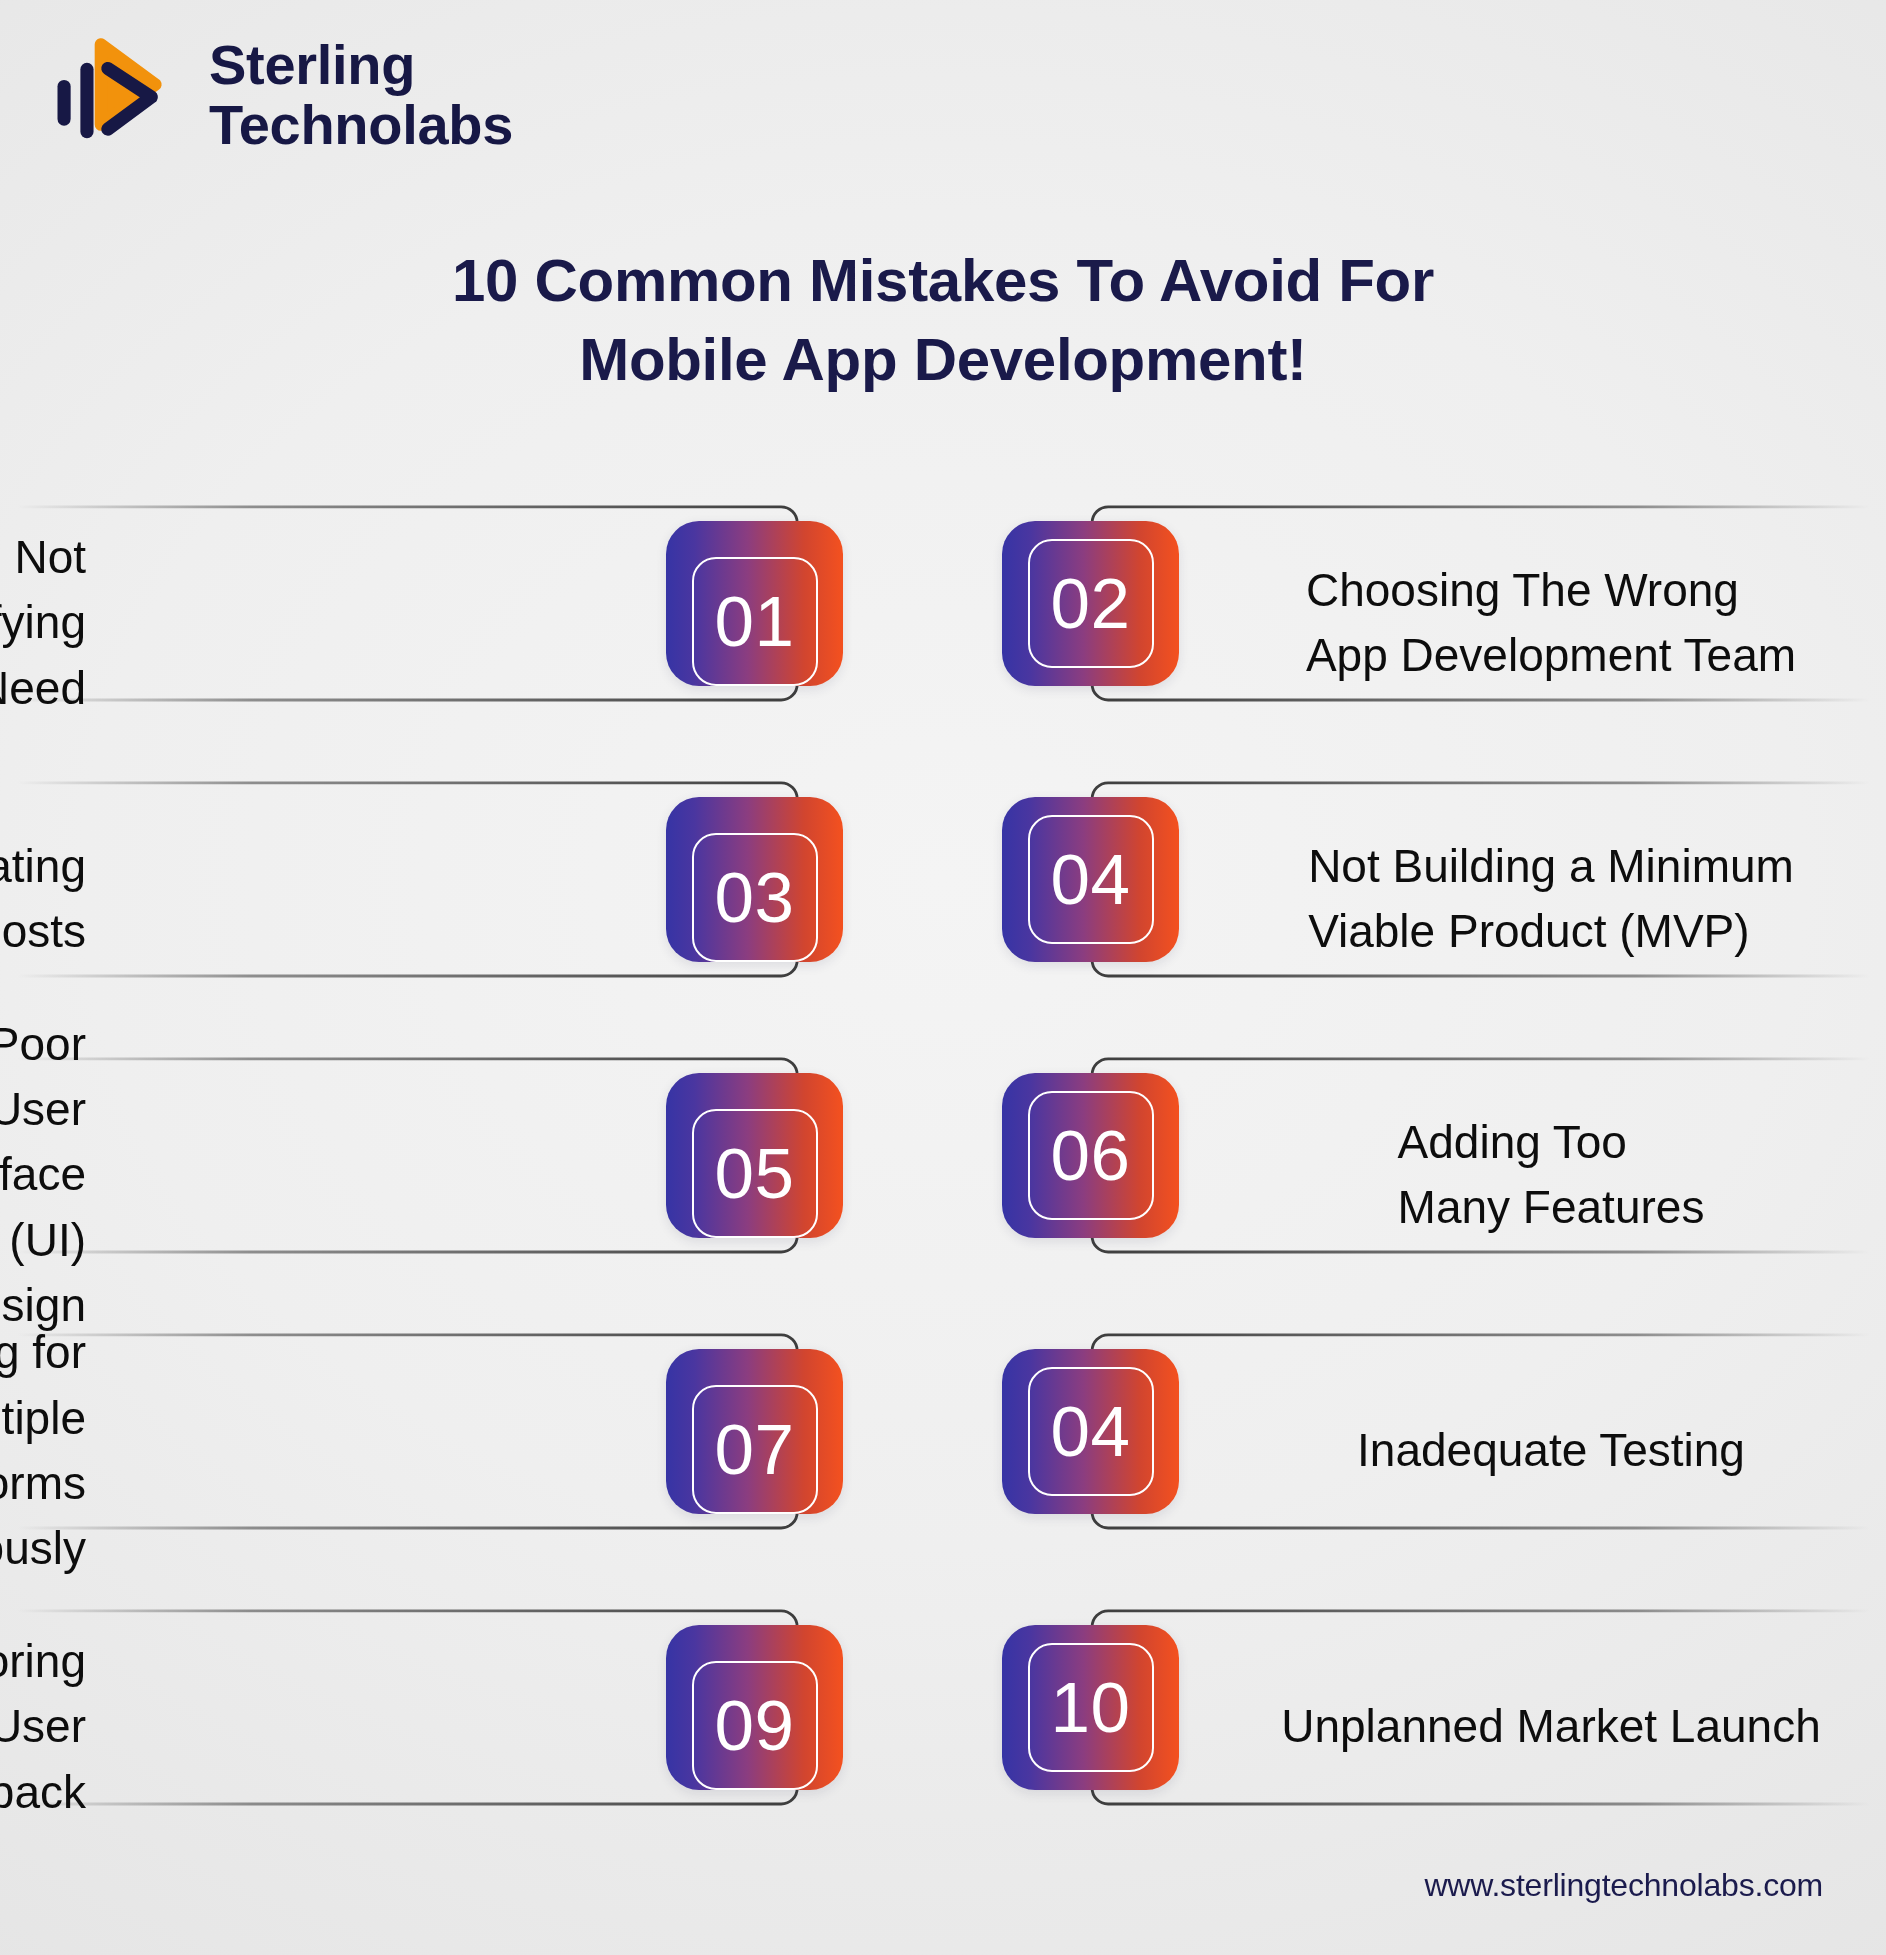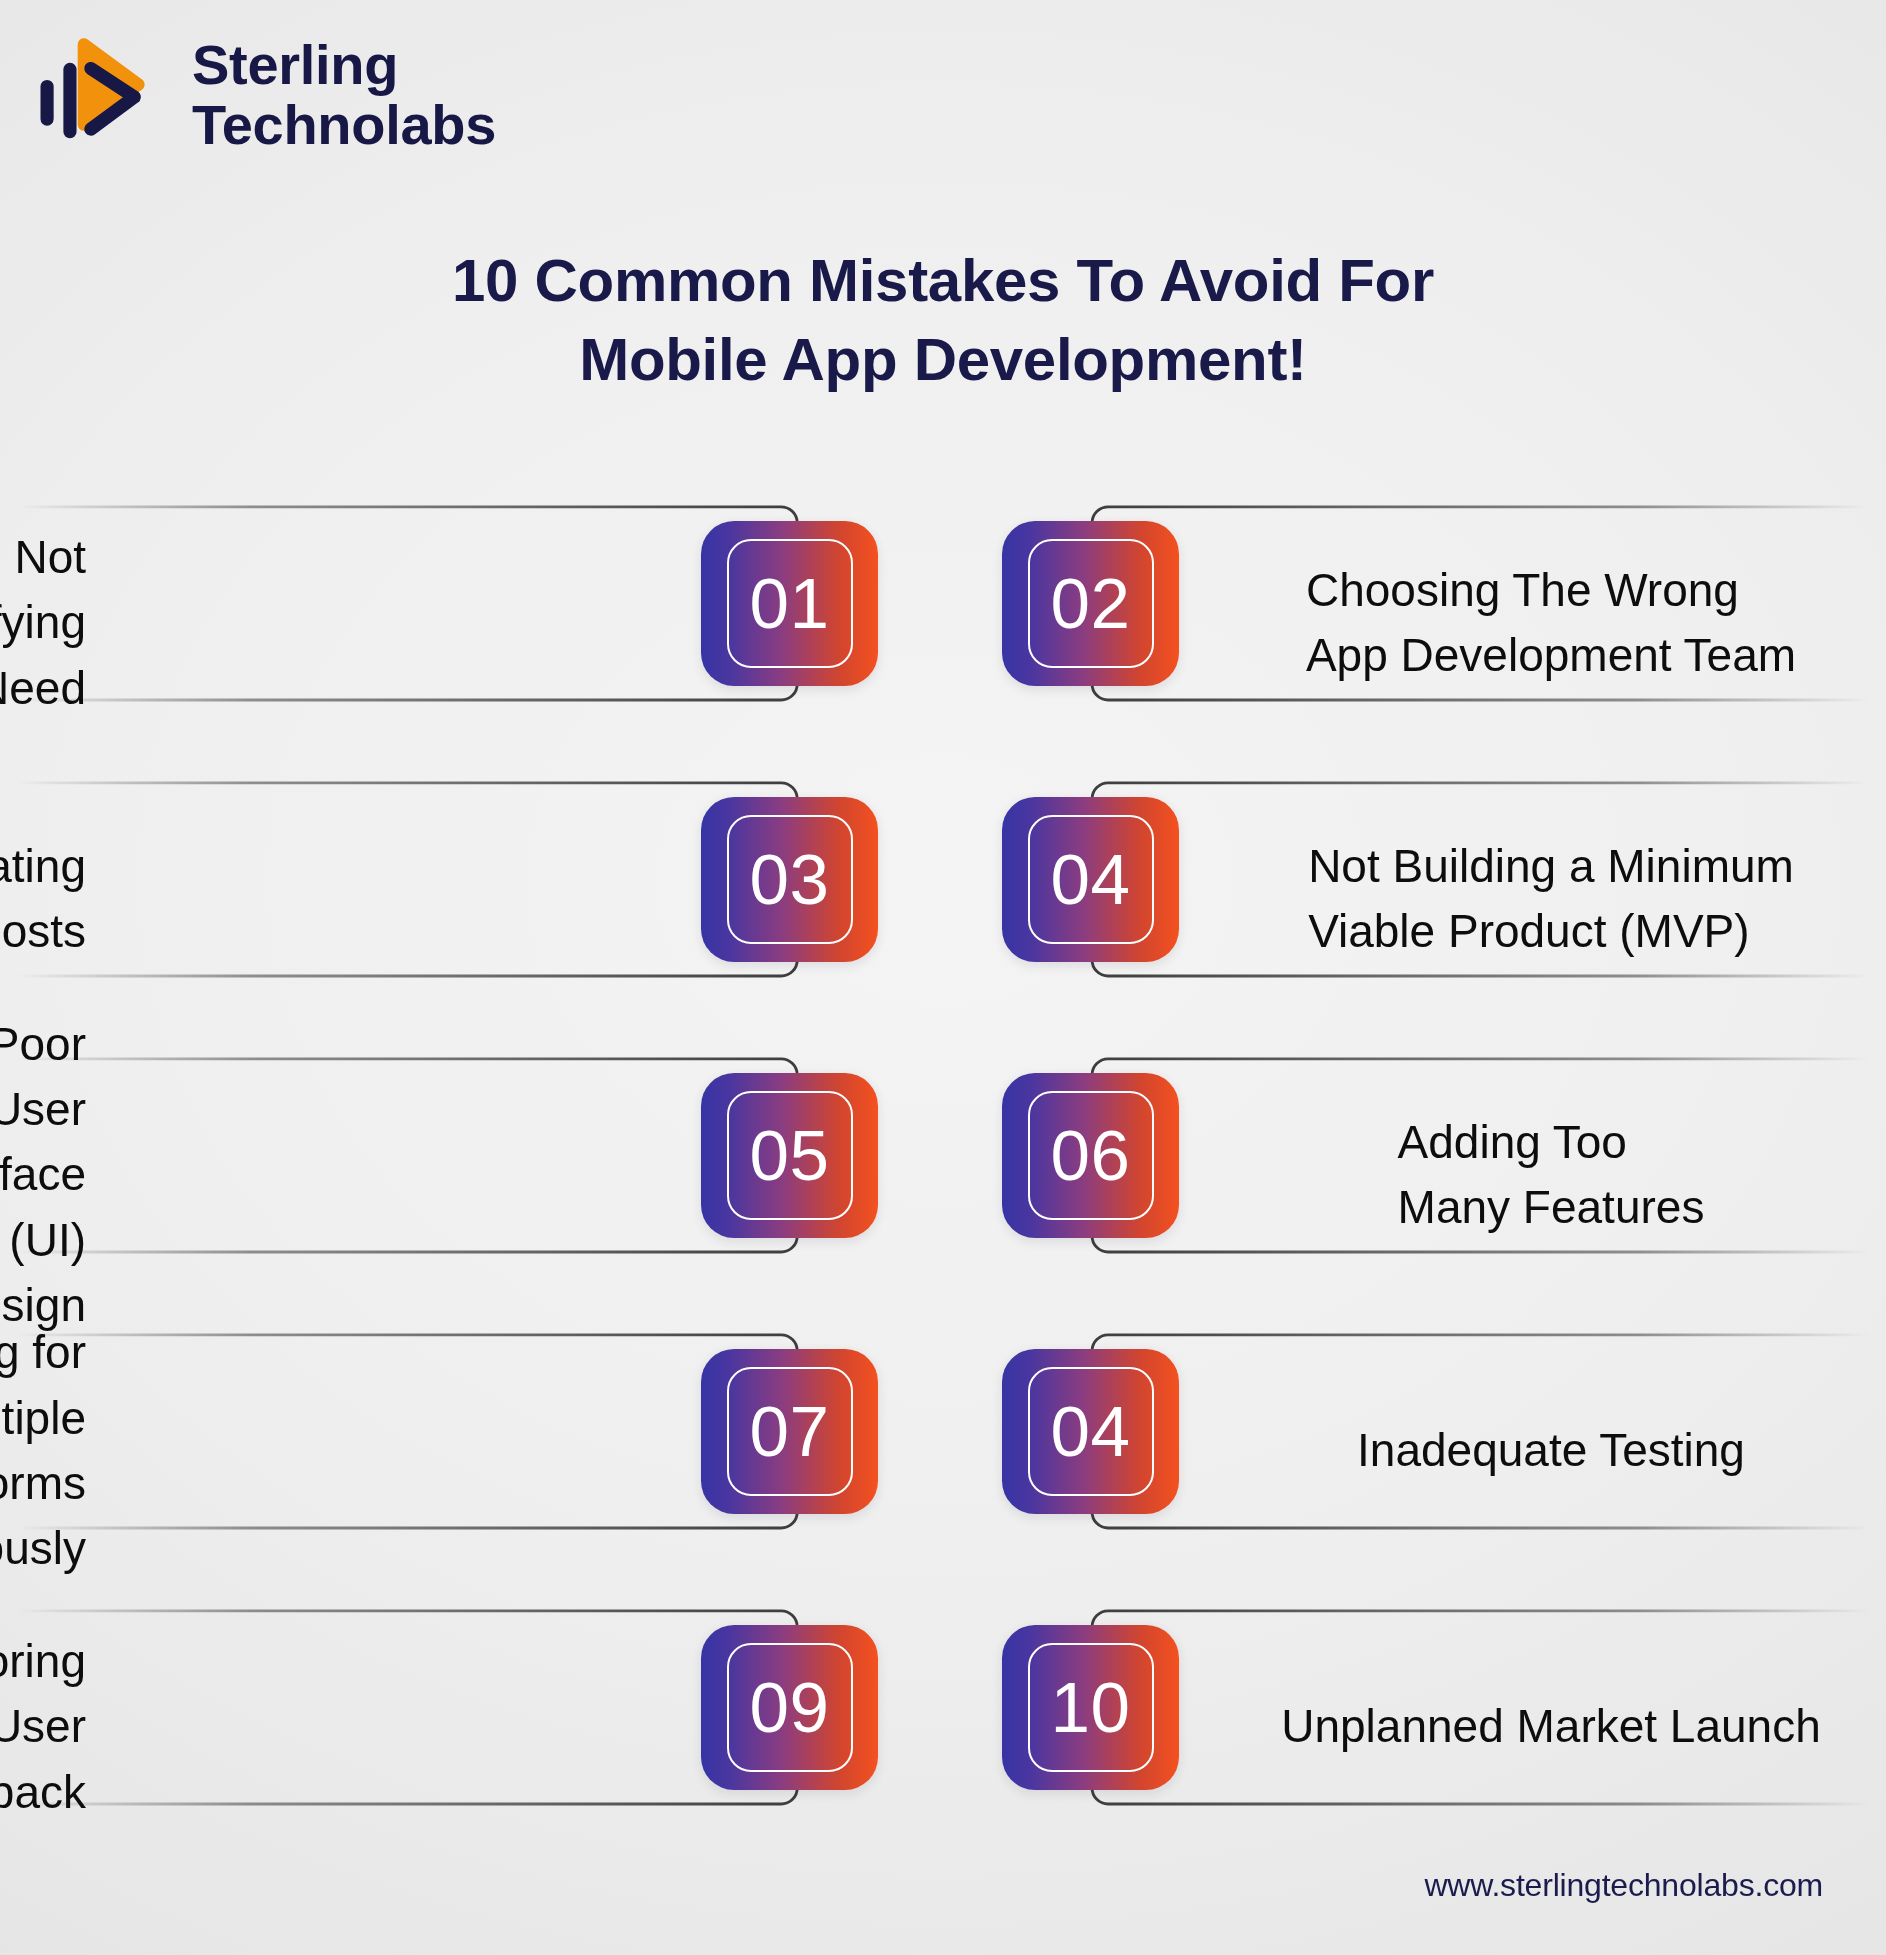--- a/index.html
+++ b/index.html
@@ -9,21 +9,21 @@
     background:#ececec;
     position:relative;overflow:hidden;
   }
   #stage{
     position:absolute;inset:0;
     background:
       radial-gradient(ellipse 120% 90% at 50% 45%, #f4f4f4 0%, #efefef 38%, #e6e6e6 72%, #dedede 100%);
   }
 
   
-  .logo-wrap{position:absolute;left:38px;top:33px;display:flex;align-items:center;}
+  .logo-wrap{position:absolute;left:55px;top:33px;display:flex;align-items:center;}
   .logo-mark{width:132px;height:123px;position:relative;flex:none;margin-right:22px;}
   .logo-text{
     color:#171845;font-weight:700;font-size:56px;line-height:1.07;
     letter-spacing:-0.3px;
   }
   .logo-text div{white-space:nowrap;}
 
   
   .title{
     position:absolute;left:0;right:0;top:241px;text-align:center;
@@ -44,21 +44,21 @@
   .conn{position:absolute;top:0;left:0;width:919px;height:276px;overflow:visible;}
 
   
   .badge{
     position:absolute;top:36px;width:177px;height:165px;
     border-radius:33px;
     background:linear-gradient(90deg,#3634a5 0%,#4a36a0 16%,#8b3d80 46%,#d1452f 78%,#f4511f 100%);
     box-shadow:0 3.4px 10.3px rgba(40,40,80,0.10);
     display:flex;align-items:center;justify-content:center;
   }
-  .cell.left .badge{left:701px;}
+  .cell.left .badge{left:666px;align-items:flex-end;}
   .cell.right .badge{left:34px;}
   .badge-inner{
     width:122px;height:125px;border:2.9px solid #ffffff;border-radius:24px;
     display:flex;align-items:center;justify-content:center;
   }
   .badge-num{
     color:#ffffff;font-size:71px;font-weight:400;line-height:1;
     letter-spacing:0.6px;
   }
 

